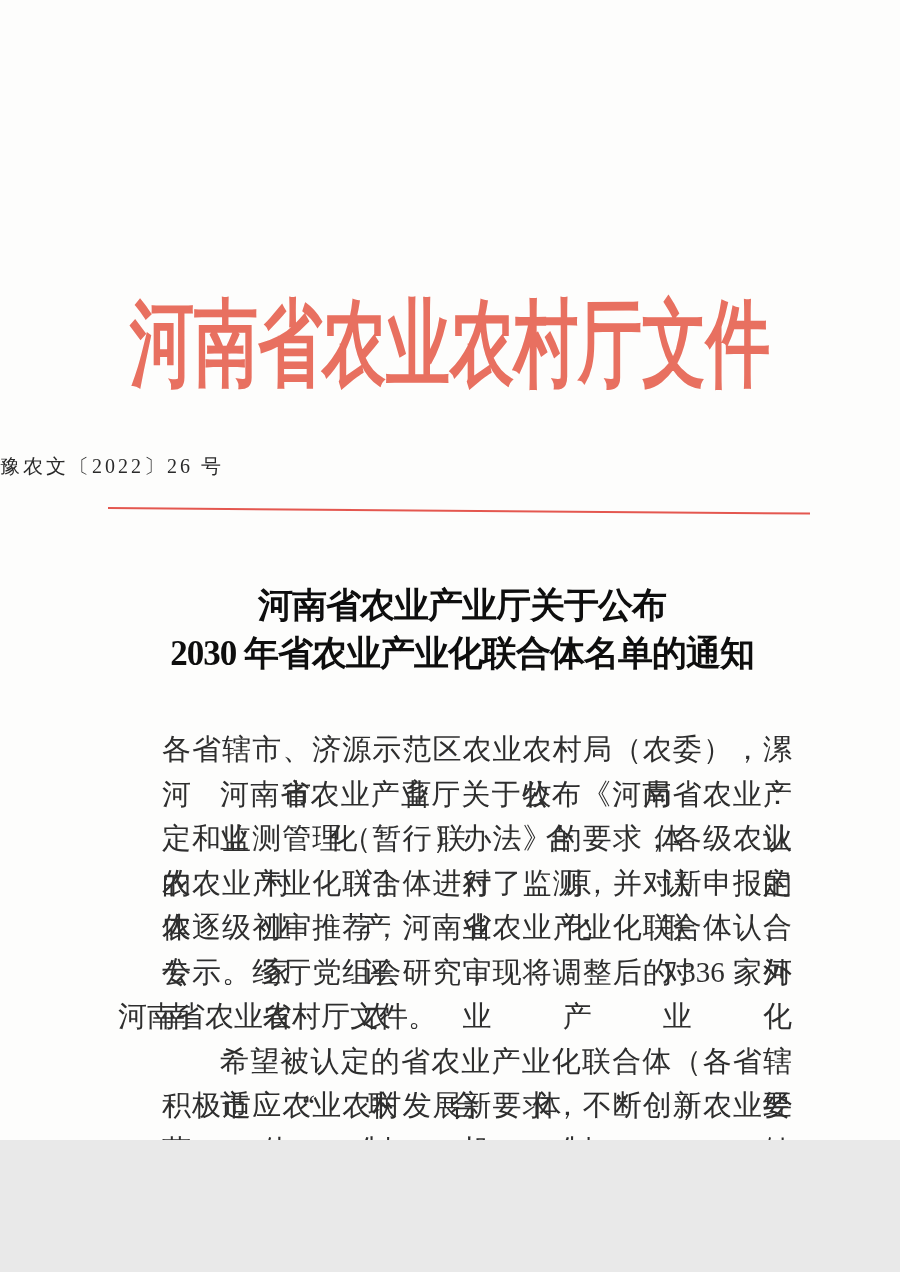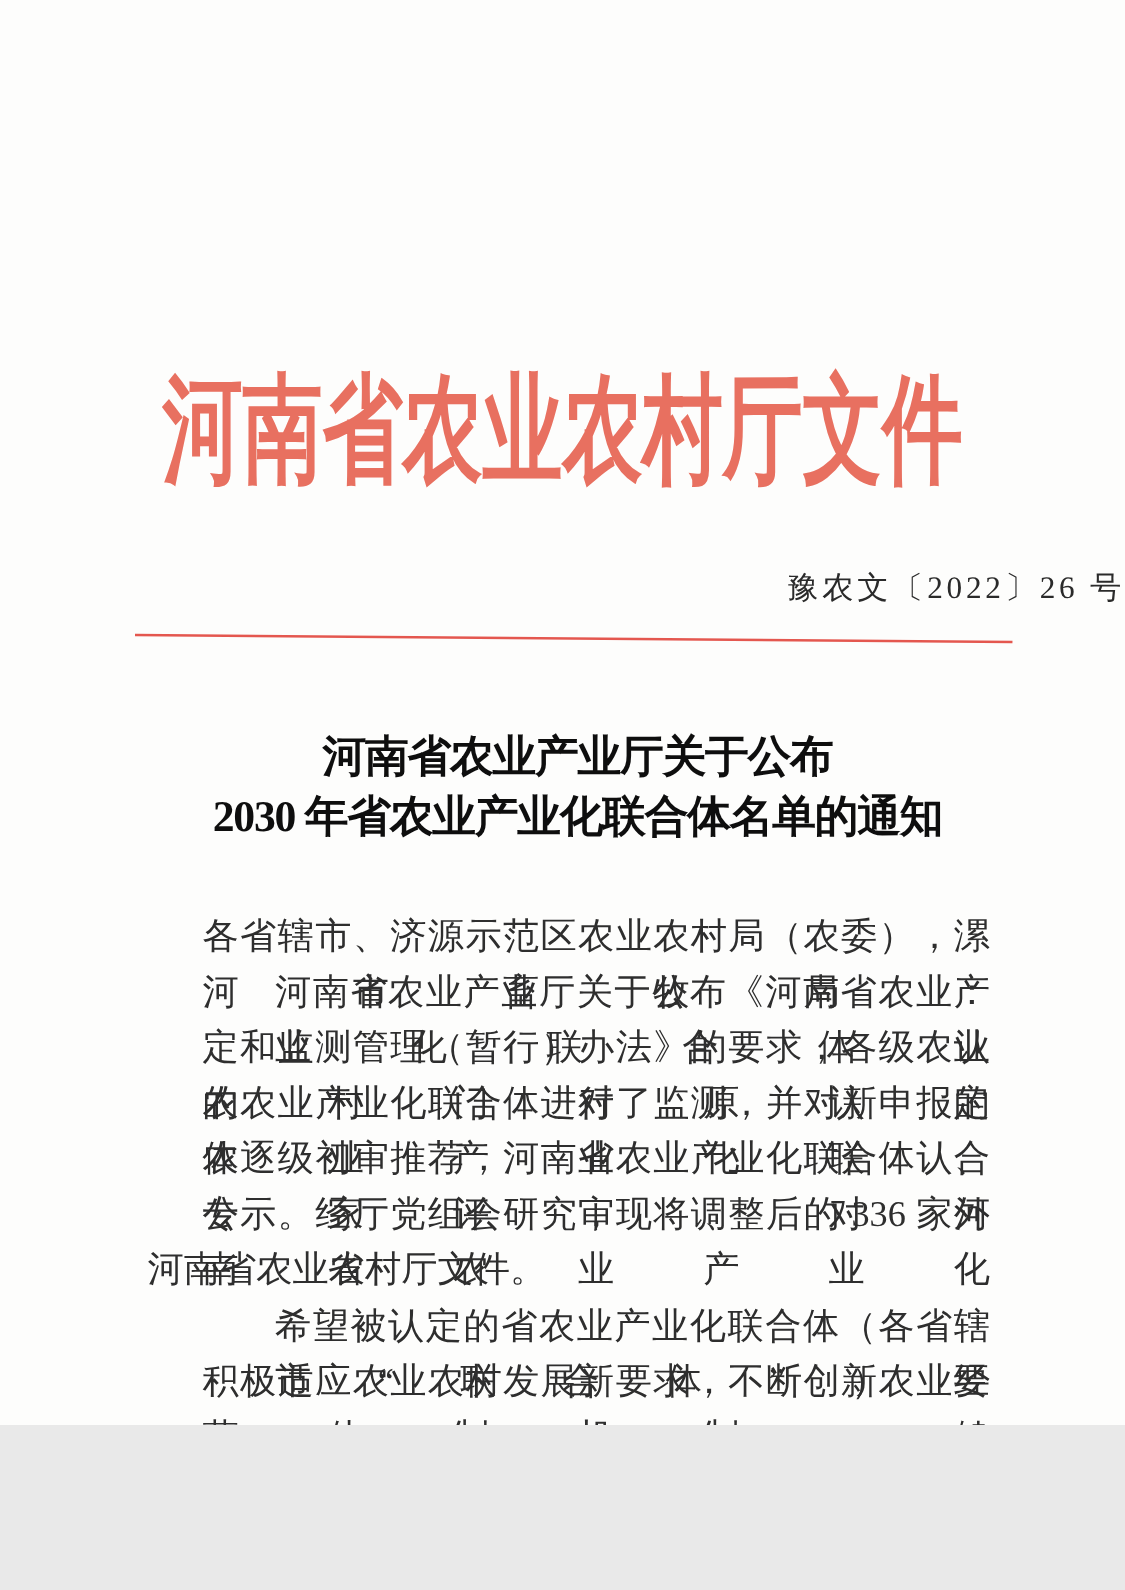--- a/index.html
+++ b/index.html
@@ -33,22 +33,22 @@
     transform: scaleY(1.48);
     white-space: nowrap;
   }
 
   
   .doc-number {
     position: absolute;
     top: 453px;
     left: 0;
     right: 0;
-    text-align: right;
-    font-size: 25px;
+    text-align: left;
+    font-size: 20px;
     letter-spacing: 3px;
     color: #2a2a2a;
   }
 
   
   .red-divider {
     position: absolute;
     top: 507px;
     left: 108px;
     width: 702px;

